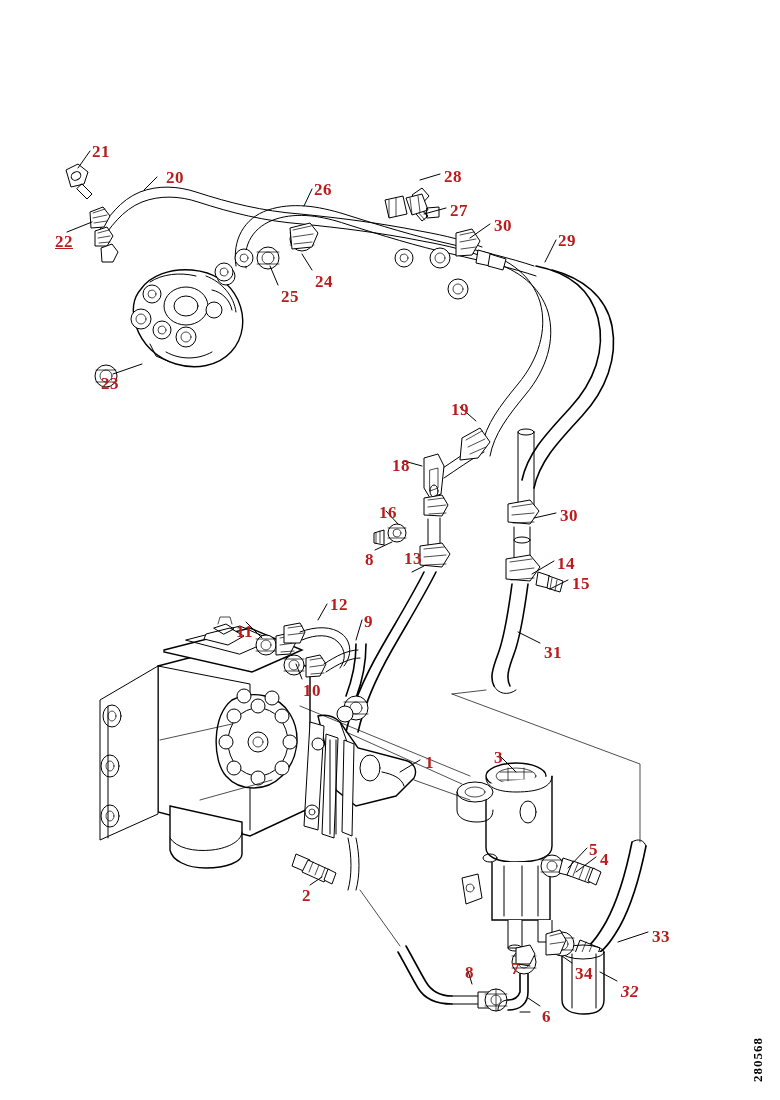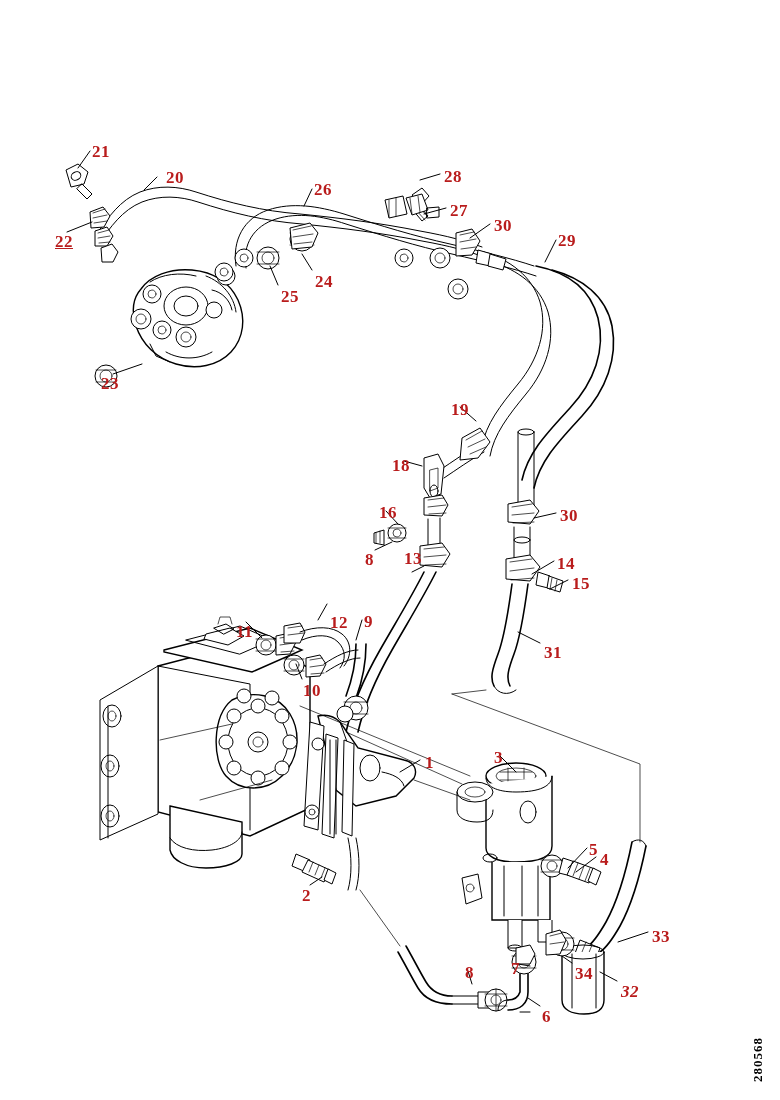--- a/index.html
+++ b/index.html
@@ -440,21 +440,21 @@
       <div class="callout" style="left: 302px; top: 889px;">2</div>
       <div class="callout" style="left: 494px; top: 751px;">3</div>
       <div class="callout" style="left: 600px; top: 853px;">4</div>
       <div class="callout" style="left: 589px; top: 843px;">5</div>
       <div class="callout" style="left: 542px; top: 1010px;">6</div>
       <div class="callout" style="left: 511px; top: 962px;">7</div>
       <div class="callout" style="left: 465px; top: 966px;">8</div>
       <div class="callout" style="left: 364px; top: 615px;">9</div>
       <div class="callout" style="left: 303px; top: 684px;">10</div>
       <div class="callout" style="left: 236px; top: 617px; margin-top: 8px;">11</div>
-      <div class="callout" style="left: 330px; top: 598px; margin-top: 18px;">12</div>
+      <div class="callout" style="left: 330px; top: 598px;">12</div>
       <div class="callout" style="left: 404px; top: 552px;">13</div>
       <div class="callout" style="left: 557px; top: 557px;">14</div>
       <div class="callout" style="left: 572px; top: 577px;">15</div>
       <div class="callout" style="left: 379px; top: 506px;">16</div>
       <div class="callout" style="left: 365px; top: 553px;">8</div>
       <div class="callout" style="left: 392px; top: 459px;">18</div>
       <div class="callout" style="left: 451px; top: 403px;">19</div>
       <div class="callout" style="left: 166px; top: 171px;">20</div>
       <div class="callout" style="left: 92px; top: 145px;">21</div>
       <div class="callout" style="left: 55px; top: 235px; text-decoration: underline;">22</div>

